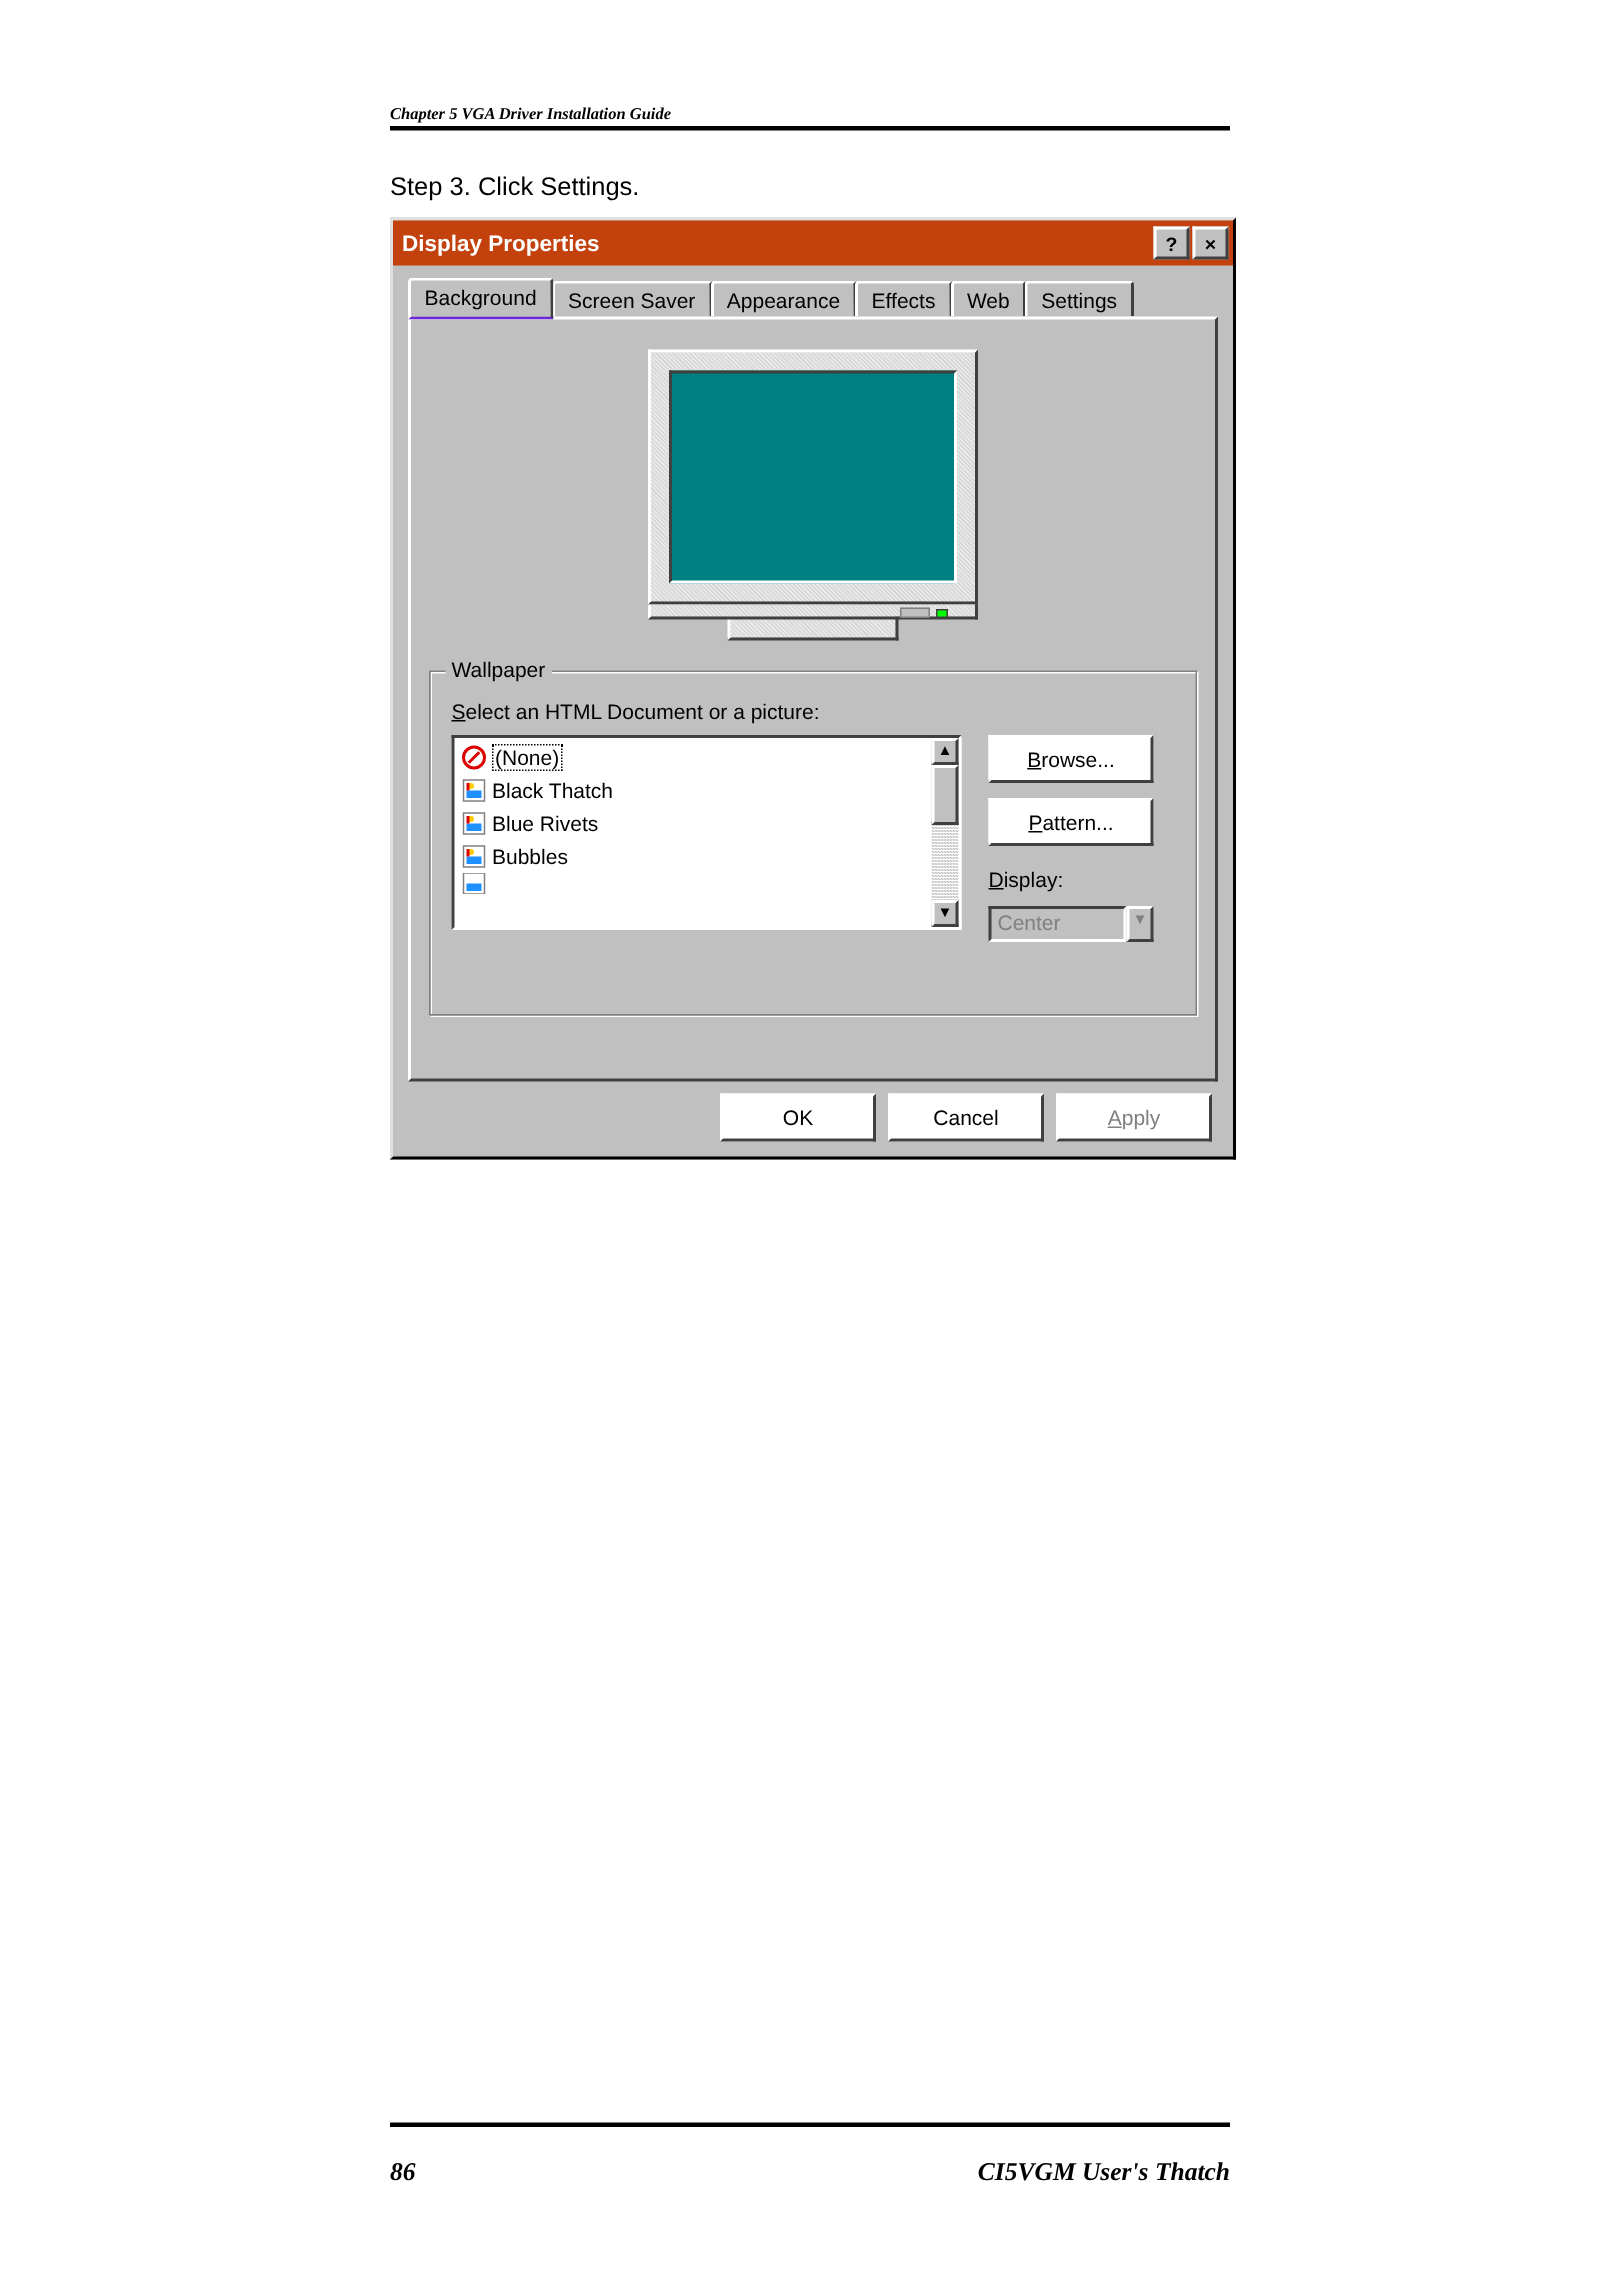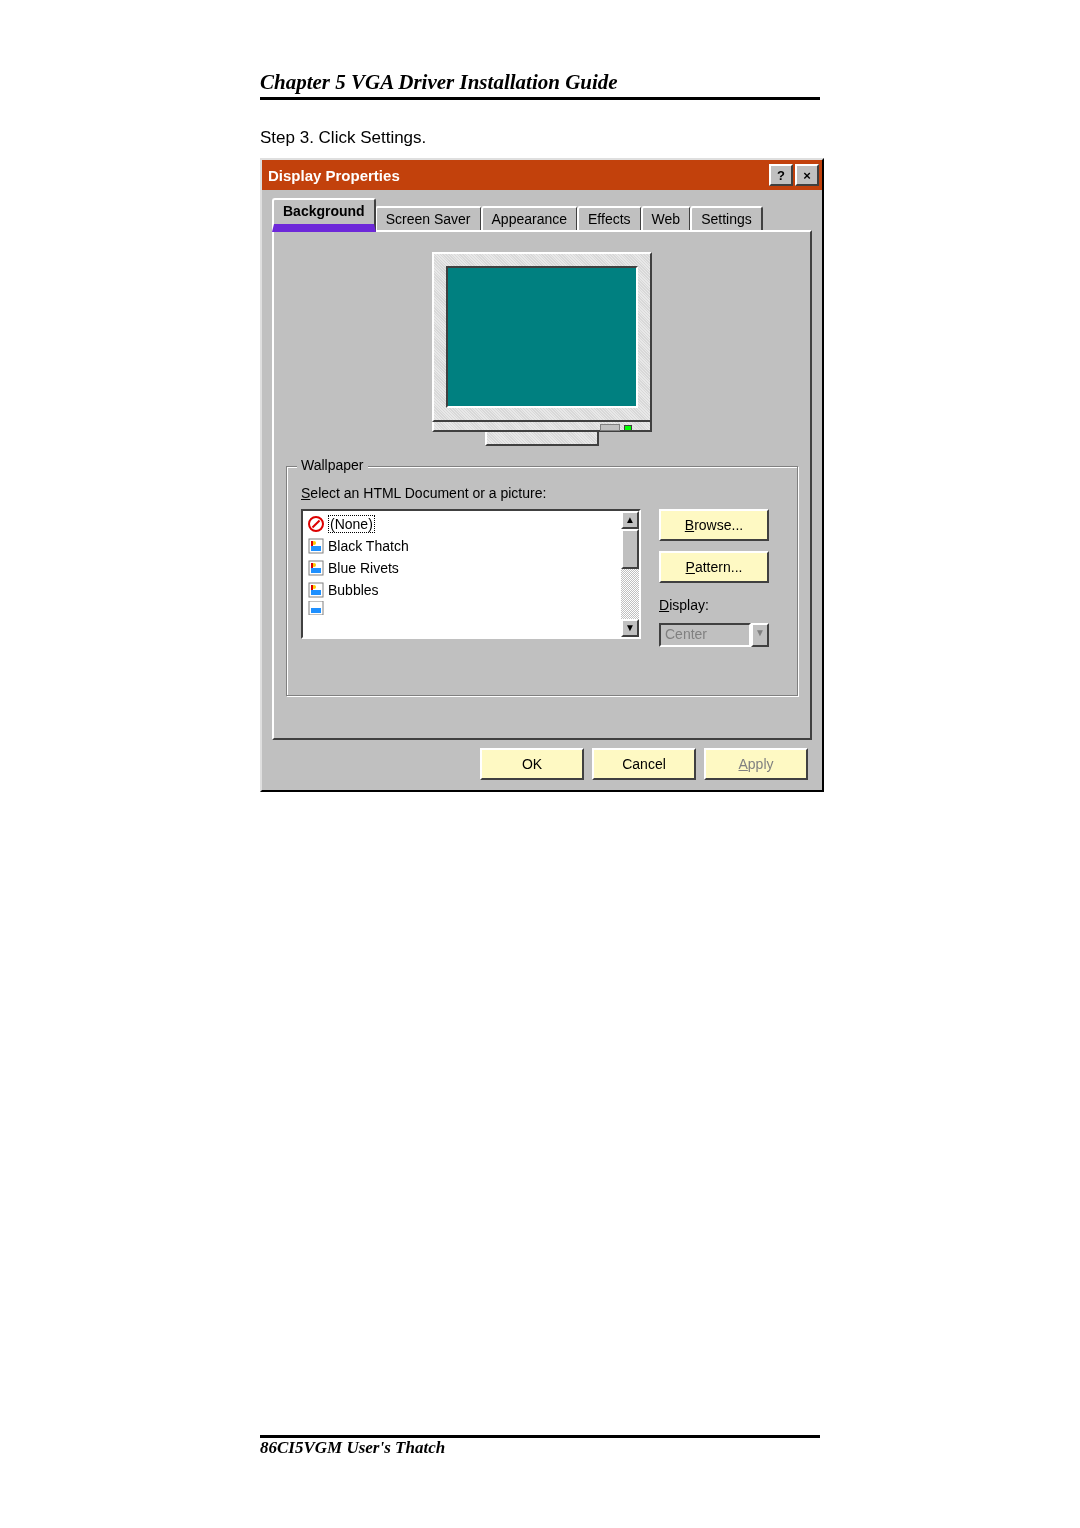--- a/index.html
+++ b/index.html
@@ -10,21 +10,21 @@
     width: 1080px;
     height: 1528px;
     position: relative;
   }
   .page {
     padding: 70px 260px 0 260px;
   }
   .chapter-header {
     font-style: italic;
     font-weight: bold;
-    font-size: 21px;
+    font-size: 11px;
     border-bottom: 3px solid #000;
     padding-bottom: 2px;
     margin-bottom: 28px;
   }
   .step-text {
     font-family: Arial, sans-serif;
     font-size: 17px;
     margin-bottom: 10px;
   }
   .dialog {
@@ -83,22 +83,21 @@
     border-top-right-radius: 3px;
     font-size: 14px;
     position: relative;
     margin-right: -1px;
     z-index: 1;
   }
   .tab.active {
     padding-bottom: 5px;
     margin-bottom: -2px;
     z-index: 3;
-    border-bottom: 8px solid #6d28d9;
-    font-weight: bold;
+    border-bottom: 2px solid #6d28d9;
   }
   .tab-panel {
     border: 2px solid;
     border-color: #fff #404040 #404040 #fff;
     background: #c0c0c0;
     padding: 12px;
     position: relative;
     z-index: 2;
     height: 510px;
     box-sizing: border-box;
@@ -264,21 +263,21 @@
     border:2px solid;
     border-color:#fff #404040 #404040 #fff;
     box-sizing:border-box;
   }
   .side-col{
     display:flex;flex-direction:column;gap:10px;
     width:110px;
   }
   .w98-btn{
     height:28px;
-    background:#fef9c3;
+    background:#ffffff;
     border:2px solid;
     border-color:#fff #404040 #404040 #fff;
     font-size:14px;
     display:flex;align-items:center;justify-content:center;
     font-family:inherit;
   }
   .disp-label{font-size:14px;margin-top:4px;}
   .combo{
     display:flex;
     height:24px;
@@ -308,23 +307,23 @@
     gap:8px;
     padding:8px 4px 0 0;
   }
   .dialog-buttons .w98-btn{width:100px;}
   .disabled{color:#808080;}
   .footer{
     position:absolute;
     left:260px;right:260px;
     bottom:70px;
     border-top:3px solid #000;
-    padding-top:0;
+    padding-top:20px;
     display:flex;
-    justify-content:flex-start;
+    justify-content:space-between;
     font-style:italic;
     font-weight:bold;
     font-size:17px;
   }
 </style>
 </head>
 <body>
 
 <div class="page">
   <div class="chapter-header">Chapter 5  VGA Driver Installation Guide</div>

